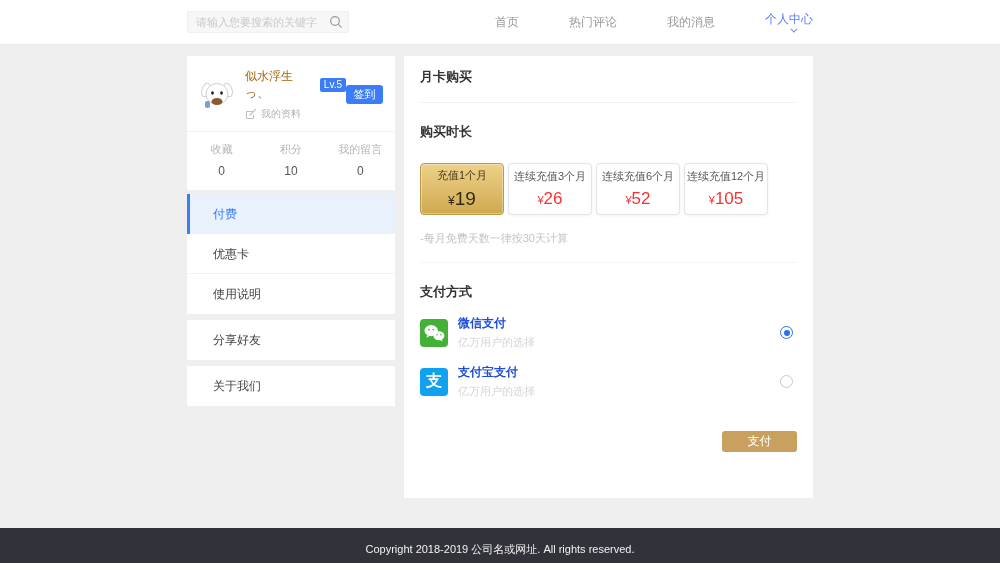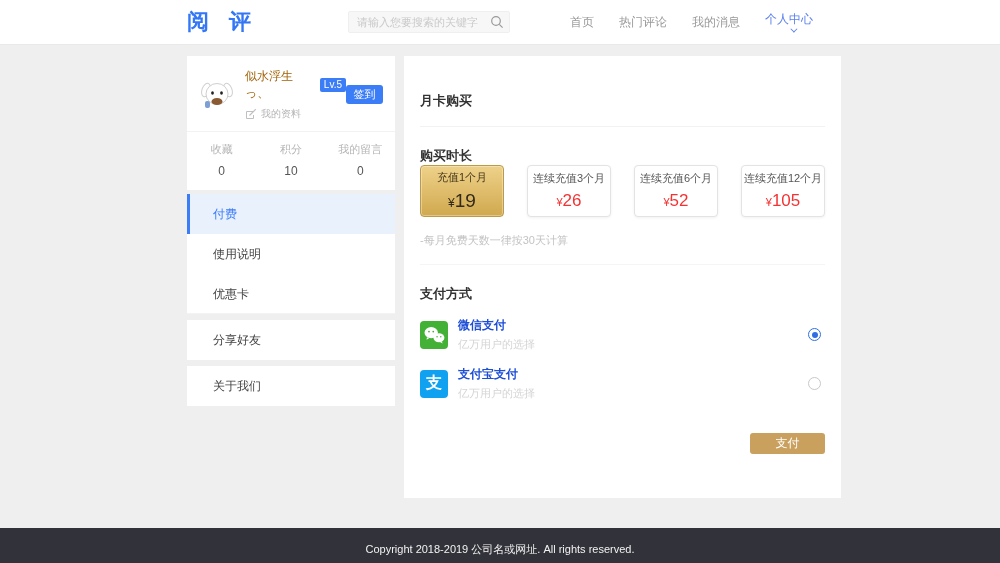--- a/index.html
+++ b/index.html
@@ -8,21 +8,21 @@
 
   
   .topbar { height:45px; background:#fff; border-bottom:1px solid #e9e9e9; }
   .topbar-inner { width:626px; margin:0 auto; height:44px; display:flex; align-items:center; }
   .logo { width:161px; font-size:22px; font-weight:bold; color:#3377f6; letter-spacing:7px; }
   .searchbox { position:relative; width:162px; height:22px; }
   .searchbox input { width:162px; height:22px; background:#f7f7f7; border:1px solid #efefef;
     border-radius:2px; font-size:11px; color:#666; padding:0 24px 0 8px; outline:none; }
   .searchbox input::placeholder { color:#c9c9c9; }
   .search-ic { position:absolute; right:6px; top:4px; }
-  .nav { margin-left:auto; display:flex; align-items:center; gap:25px; }
+  .nav { margin-left:auto; display:flex; align-items:center; gap:50px; }
   .nav a { text-decoration:none; font-size:12px; color:#999; cursor:pointer; display:flex; align-items:center; }
   .nav a.active { color:#5b80ee;flex-direction:column; }
   .chev { width:5px; height:5px; border-right:1.5px solid #5b80ee; border-bottom:1.5px solid #5b80ee;
     transform:rotate(45deg) translateY(-2px); margin-left:6px; display:inline-block; }
 
   
   .content { width:626px; margin:11px auto 0; display:flex; gap:9px; align-items:flex-start; }
   .card { background:#fff; }
 
   
@@ -47,23 +47,23 @@
 
   .gap4 { height:4px; } .gap6 { height:6px; }
   .menu-card .menu-item { height:40px; line-height:40px; padding-left:26px; font-size:12px;
     color:#444; cursor:pointer; position:relative; }
   .menu-item.active { background:#e9f1fd; color:#3b7cf7; border-left:3px solid #3b7cf7; padding-left:23px; }
   .menu-item.bline { border-bottom:1px solid #f3f3f3; }
   .single-card { height:40px; line-height:40px; padding-left:26px; font-size:12px; color:#444; cursor:pointer; }
 
   
   .main-card { flex:1; min-height:442px; padding:0 16px 20px; }
-  .m-title { font-size:13px; font-weight:bold; color:#333; padding:36px 0 16px; border-bottom:1px solid #f2f2f2; }
+  .m-title { font-size:13px; font-weight:bold; color:#333; padding:12px 0 16px; border-bottom:1px solid #f2f2f2; }
   .sec-h { font-size:13px; font-weight:bold; color:#333; margin-top:20px; }
-  .plans { display:flex; gap:23px; margin-top:0; }
+  .plans { display:flex; gap:4px; margin-top:22px; }
   .plan { width:84px; height:52px; background:#fff; border:1px solid #e3e3e3; border-radius:4px;
     box-shadow:0 1px 3px rgba(0,0,0,0.06); cursor:pointer; display:flex; flex-direction:column;
     align-items:center; justify-content:center; }
   .plan .pl { font-size:11px; color:#555; }
   .plan .pr { margin-top:5px; color:#f53232; }
   .plan .cur { font-size:11px; }
   .plan .amt { font-size:17px; }
   .plan.selected { background:linear-gradient(180deg,#eed189,#d0a94f); border:1px solid #bd9a47;
     box-shadow:inset 0 0 0 1px rgba(255,255,255,0.35); }
   .plan.selected .pl { color:#43361a; }
@@ -93,21 +93,20 @@
   
   .footer { margin-top:30px; height:43px; background:#32323a; display:flex;
     align-items:center; justify-content:center; }
   .footer span { color:#f2f2f2; font-size:11px; }
 </style>
 </head>
 <body>
 
 <header class="topbar">
   <div class="topbar-inner">
-    <div class="logo">阅 评</div>
     <div class="searchbox">
       <input type="text" placeholder="请输入您要搜索的关键字" style="">
       <svg class="search-ic" width="14" height="14" viewBox="0 0 14 14">
         <circle cx="6" cy="6" r="4.3" fill="none" stroke="#9a9a9a" stroke-width="1.2"></circle>
         <line x1="9.3" y1="9.3" x2="12.6" y2="12.6" stroke="#9a9a9a" stroke-width="1.2"></line>
       </svg>
     </div>
     <nav class="nav">
       <a>首页</a>
       <a>热门评论</a>
@@ -163,22 +162,22 @@
           <div class="sl">我的留言</div>
           <div class="sv">0</div>
         </div>
       </div>
     </div>
 
     <div class="gap4"></div>
 
     <div class="card menu-card">
       <div class="menu-item active">付费</div>
+      <div class="menu-item bline">优惠卡</div>
       <div class="menu-item">使用说明</div>
-      <div class="menu-item bline">优惠卡</div>
     </div>
 
     <div class="gap6"></div>
     <div class="card single-card">分享好友</div>
     <div class="gap6"></div>
     <div class="card single-card">关于我们</div>
   </aside>
 
   <section class="card main-card">
     <h2 class="m-title">月卡购买</h2>

